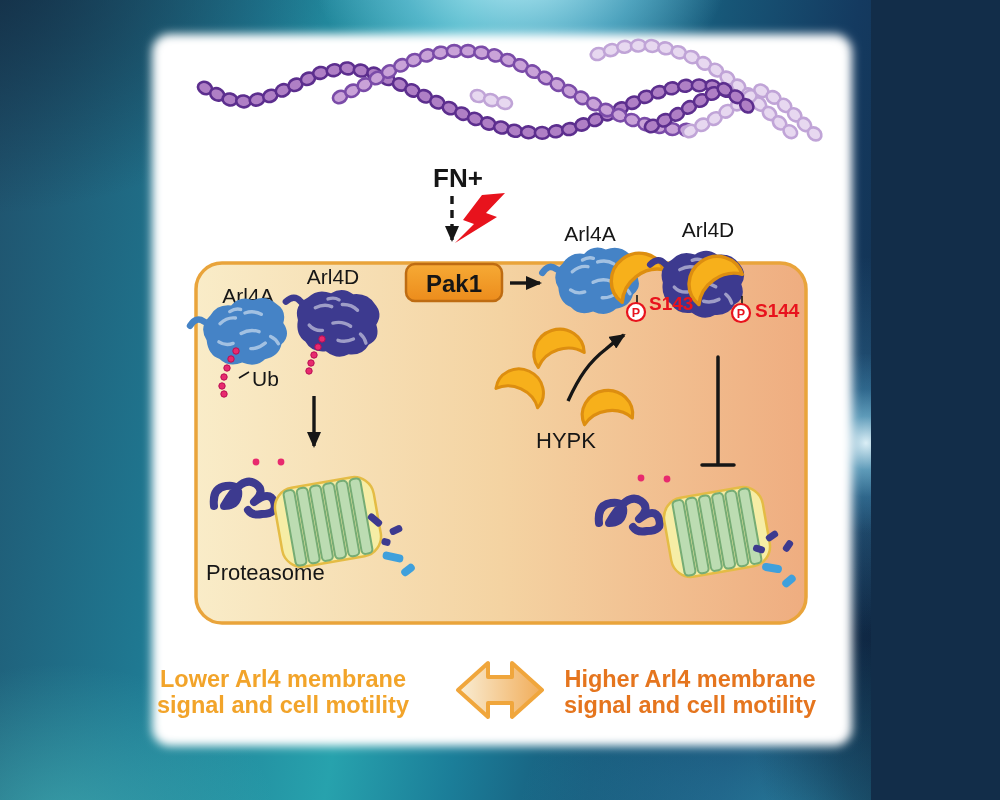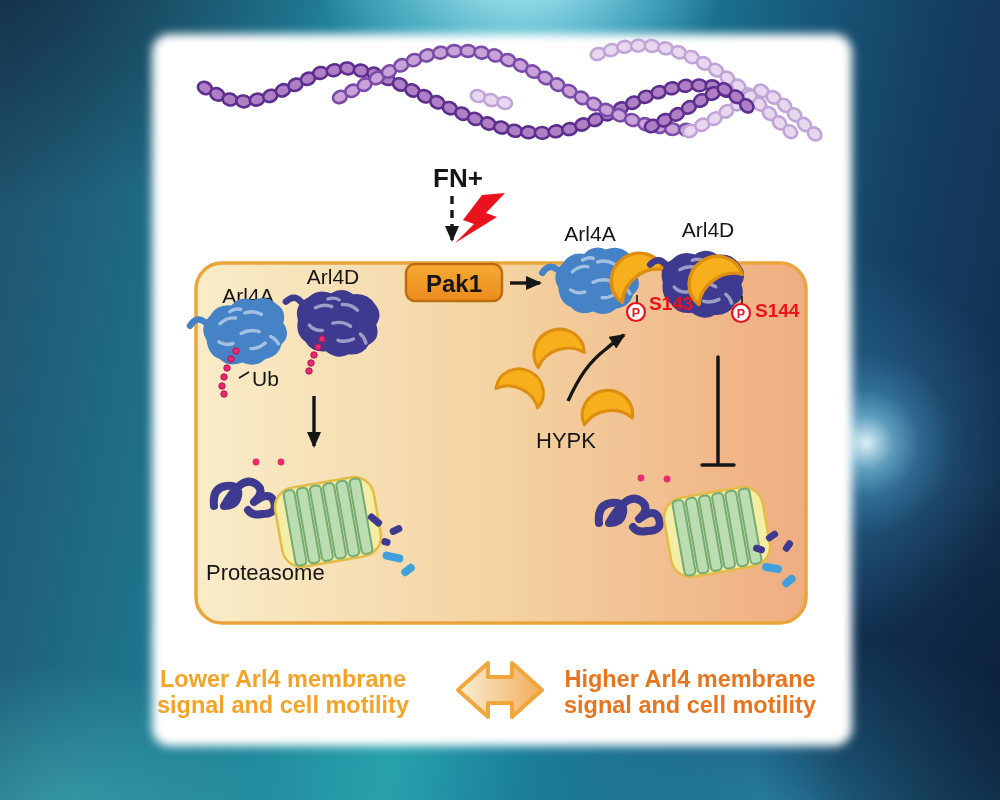--- a/index.html
+++ b/index.html
@@ -1,17 +1,17 @@
 <!DOCTYPE html>
 <html style="--outcome-left-text: #f2a42a; --outcome-right-text: #e5751e; --phospho-red: #e8131d; --cell-border: #e9a43b; --cell-fill-left: #f9ecc8; --cell-fill-mid: #f4d3a2; --cell-fill-right: #efad80; --pak1-fill-top: #f6aa35; --pak1-fill-bottom: #ec8c1c; --pak1-border: #be6c12; --arl4a-blue: #4583c6; --arl4d-indigo: #3d3a8f; --hypk-orange: #f7b01b; --hypk-border: #dd8e10; --ub-pink: #e82a6e; --fragment-blue: #3fa0dc; --proteasome-bar-green: #bcdcb2; --proteasome-body-yellow: #f6eda5; --dbl-arrow-border: #f0a63c; --dbl-arrow-fill-left: #f9eed6; --dbl-arrow-fill-right: #f1ac58; --bead-dark-fill: #af7fc5; --bead-dark-stroke: #5c2e8e; --bead-mid-fill: #c9a2d8; --bead-mid-stroke: #7a4ba8; --bead-light-fill: #e7d8f0; --bead-light-stroke: #c0a4d7;"><head>
 <meta charset="utf-8">
 <style>
   html,body{margin:0;padding:0;background:#122d49;}
   .stage{
-    position:relative;width:1000px;height:800px;overflow:hidden;
+    position:relative;width:871px;height:800px;overflow:hidden;
     background:
       radial-gradient(90px 90px at 866px 443px, rgba(228,246,252,.95), rgba(140,210,235,.55) 30%, rgba(80,160,200,.28) 60%, rgba(80,160,200,0) 100%),
       radial-gradient(210px 270px at 865px 445px, rgba(80,170,215,.35), rgba(80,170,215,0) 70%),
       radial-gradient(280px 210px at 520px -40px, rgba(195,242,252,.95), rgba(130,210,235,.5) 45%, rgba(130,210,235,0) 75%),
       radial-gradient(370px 370px at 1005px 725px, rgba(10,26,50,.65), rgba(10,26,50,.35) 45%, rgba(10,26,50,0) 68%),
       radial-gradient(310px 230px at 60px 825px, rgba(80,200,195,.5), rgba(80,200,195,0) 70%),
       radial-gradient(430px 270px at 810px 820px, rgba(60,195,228,.5), rgba(60,195,228,0) 68%),
       radial-gradient(520px 350px at -30px -30px, rgba(16,38,60,.8), rgba(16,38,60,0) 70%),
       linear-gradient(100deg,#20506b 0%,#1f7a93 26%,#27a2ad 46%,#1b7e99 58%,#175677 72%,#143a60 85%,#122d49 100%);
     text-align: right;

